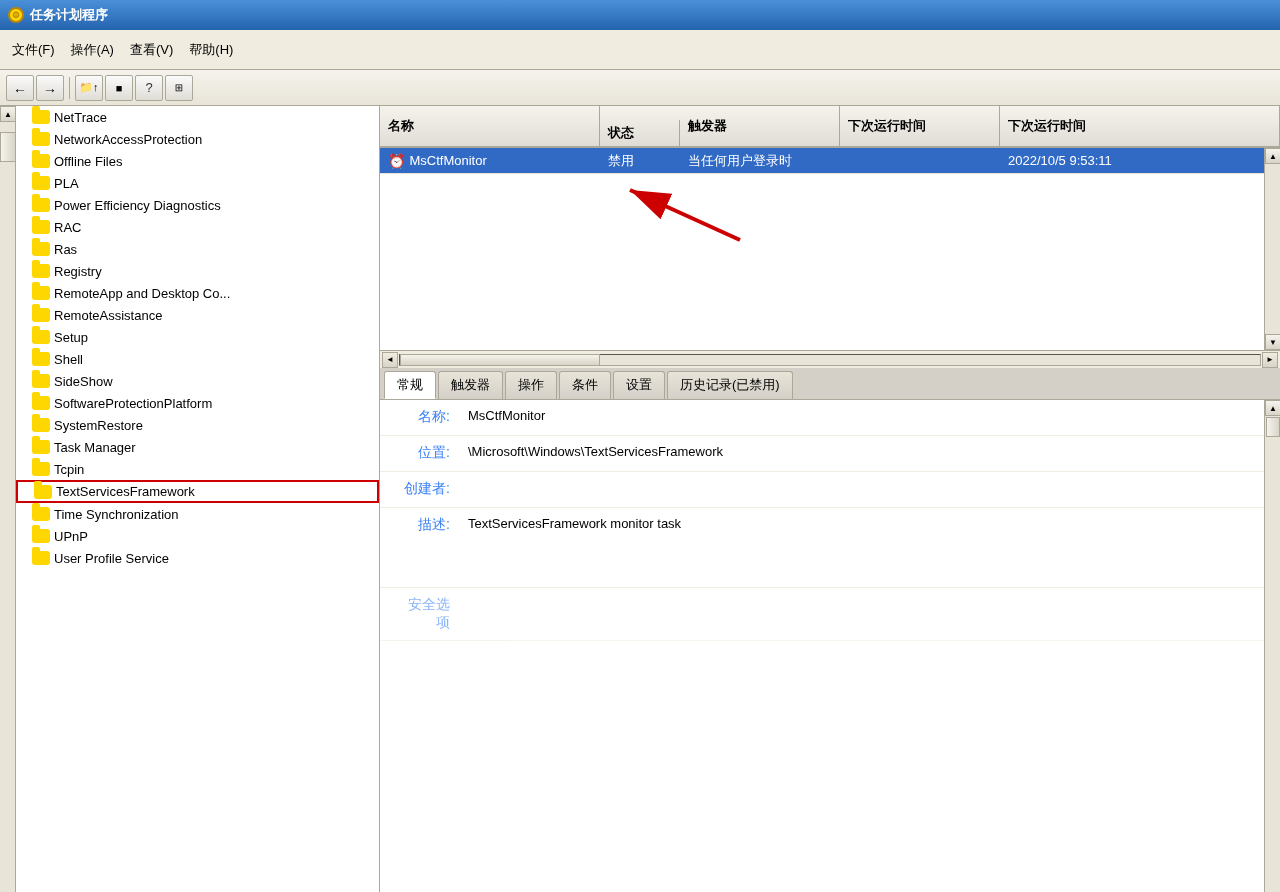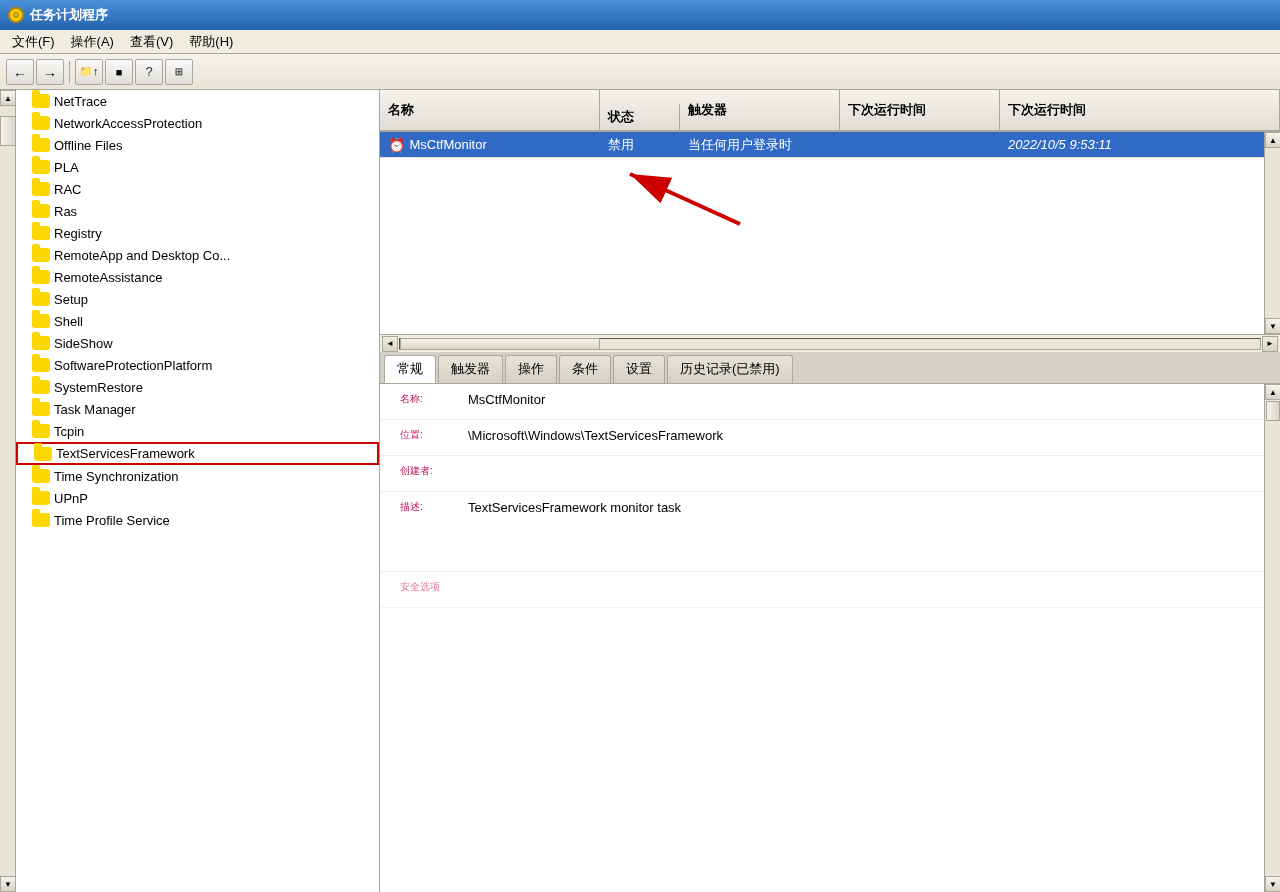--- a/index.html
+++ b/index.html
@@ -39,21 +39,21 @@
     }
     .title-bar-text {
       font-size: 13px;
       font-weight: bold;
       color: white;
     }
 
     
     .menu-bar {
       background: #f0ece0;
-      height: 24px;
+      height: 40px;
       display: flex;
       align-items: center;
       padding: 0 4px;
       border-bottom: 1px solid #aca899;
     }
     .menu-item {
       padding: 2px 8px;
       cursor: pointer;
       font-size: 13px;
       color: #000;
@@ -249,23 +249,24 @@
     .detail-row {
       display: flex;
       align-items: flex-start;
       min-height: 36px;
       border-bottom: 1px solid #f0ece0;
       padding: 6px 0;
     }
     .detail-label {
       width: 80px;
       padding: 2px 10px 2px 20px;
-      font-size: 10px;
-      color: #be185d;
+      font-size: 14px;
+      color: #3b82f6;
       flex-shrink: 0;
+      text-align: right;
     }
     .detail-value {
       flex: 1;
       padding: 2px 8px;
       font-size: 13px;
       color: #000;
     }
     .detail-value.multiline {
       min-height: 60px;
     }
@@ -356,20 +357,24 @@
         <div class="tree-item">
           <span class="folder-icon"></span>
           <span class="tree-item-label">Offline Files</span>
         </div>
         <div class="tree-item">
           <span class="folder-icon"></span>
           <span class="tree-item-label">PLA</span>
         </div>
         <div class="tree-item">
           <span class="folder-icon"></span>
+          <span class="tree-item-label">Power Efficiency Diagnostics</span>
+        </div>
+        <div class="tree-item">
+          <span class="folder-icon"></span>
           <span class="tree-item-label">RAC</span>
         </div>
         <div class="tree-item">
           <span class="folder-icon"></span>
           <span class="tree-item-label">Ras</span>
         </div>
         <div class="tree-item">
           <span class="folder-icon"></span>
           <span class="tree-item-label">Registry</span>
         </div>
@@ -417,21 +422,21 @@
         <div class="tree-item">
           <span class="folder-icon"></span>
           <span class="tree-item-label">Time Synchronization</span>
         </div>
         <div class="tree-item">
           <span class="folder-icon"></span>
           <span class="tree-item-label">UPnP</span>
         </div>
         <div class="tree-item">
           <span class="folder-icon"></span>
-          <span class="tree-item-label">Time Profile Service</span>
+          <span class="tree-item-label">User Profile Service</span>
         </div>
       </div>
     </div>
   </div>
 
   <div class="right-panel">
 
     <div class="task-header">
       <div class="task-header-col" style="width:220px;">名称</div>
       <div class="task-header-col" style="width:80px;margin-top:14px;">状态</div>
@@ -444,21 +449,21 @@
       <div style="flex:1; overflow:hidden;">
 
         <div class="task-row selected">
           <div class="task-row-cell" style="width:220px; display:flex; align-items:center; gap:4px;">
             <span style="color:#87ceeb; font-size:14px;">⏰</span>
             <span>MsCtfMonitor</span>
           </div>
           <div class="task-row-cell" style="width:80px;">禁用</div>
           <div class="task-row-cell" style="width:160px;">当任何用户登录时</div>
           <div class="task-row-cell" style="width:160px;"></div>
-          <div class="task-row-cell" style="flex:1;font-style:italic;">2022/10/5 9:53:11</div>
+          <div class="task-row-cell" style="flex:1;">2022/10/5 9:53:11</div>
         </div>
       </div>
       <div style="width:16px; background:#f0ece0; border-left:1px solid #aca899;">
         <div class="scroll-btn">▲</div>
         <div style="flex:1; background:#e8e4d8; height:170px;"></div>
         <div class="scroll-btn">▼</div>
       </div>
     </div>
 
     <div style="position:relative; height:0; overflow:visible; pointer-events:none;">

